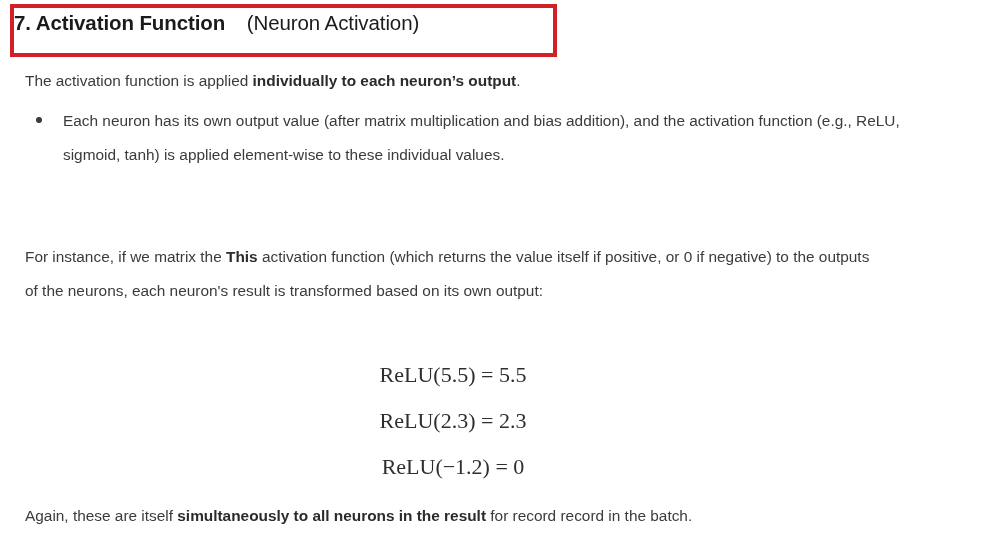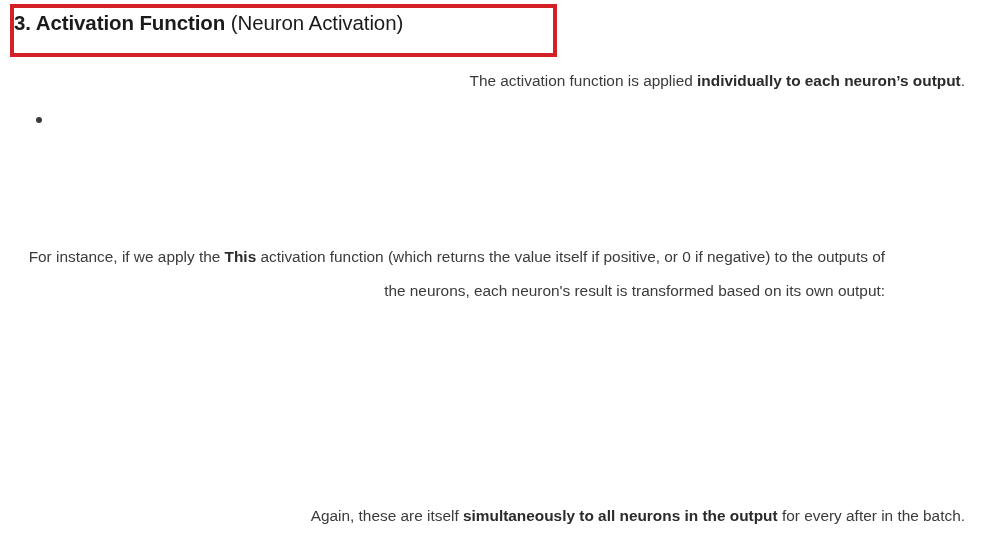--- a/index.html
+++ b/index.html
@@ -42,30 +42,30 @@
     line-height: 28px;
     letter-spacing: -0.1px;
     color: #1b1b1b;
     white-space: nowrap;
   }
   .heading-text .h-strong {
     font-weight: bold;
   }
   .heading-text .h-plain {
     font-weight: normal;
+    margin-left: 16px;
   }
 
   
   .para {
     position: absolute;
     left: 25px;
     font-size: 15.4px;
     line-height: 34px;
     color: #3b3b3b;
-    text-align: right;
   }
   .para b {
     font-weight: bold;
     color: #2b2b2b;
   }
 
   #para-intro {
     top: 64px;
     width: 940px;
   }
@@ -122,35 +122,41 @@
     white-space: nowrap;
   }
 </style>
 </head>
 <body>
 
 <div class="page">
 
   <div class="heading-highlight"></div>
   <div class="heading-text">
-    <span class="h-strong">3. Activation Function</span><span class="h-plain"> (Neuron Activation)</span>
+    <span class="h-strong">7. Activation Function</span><span class="h-plain"> (Neuron Activation)</span>
   </div>
 
   <div class="para" id="para-intro">
     <span>The activation function is applied </span><b>individually to each neuron’s output</b><span>.</span>
   </div>
 
   <div class="bullet-list">
     <div class="bullet-item">
       <span class="bullet-dot"></span>
+      <span>Each neuron has its own output value (after matrix multiplication and bias addition), and the activation function (e.g., ReLU, sigmoid, tanh) is applied element-wise to these individual values.</span>
     </div>
   </div>
 
   <div class="para" id="para-forinstance">
-    <span>For instance, if we apply the </span><b>This</b><span> activation function (which returns the value itself if positive, or 0 if negative) to the outputs of the neurons, each neuron's result is transformed based on its own output:</span>
+    <span>For instance, if we matrix the </span><b>This</b><span> activation function (which returns the value itself if positive, or 0 if negative) to the outputs of the neurons, each neuron's result is transformed based on its own output:</span>
   </div>
 
+  <div class="math-block">
+    <div class="math-line">ReLU(5.5) = 5.5</div>
+    <div class="math-line">ReLU(2.3) = 2.3</div>
+    <div class="math-line">ReLU(−1.2) = 0</div>
+  </div>
 
   <div class="para" id="para-again">
-    <span>Again, these are itself </span><b>simultaneously to all neurons in the output</b><span> for every after in the batch.</span>
+    <span>Again, these are itself </span><b>simultaneously to all neurons in the result</b><span> for record record in the batch.</span>
   </div>
 
 </div>
 
 </body></html>

